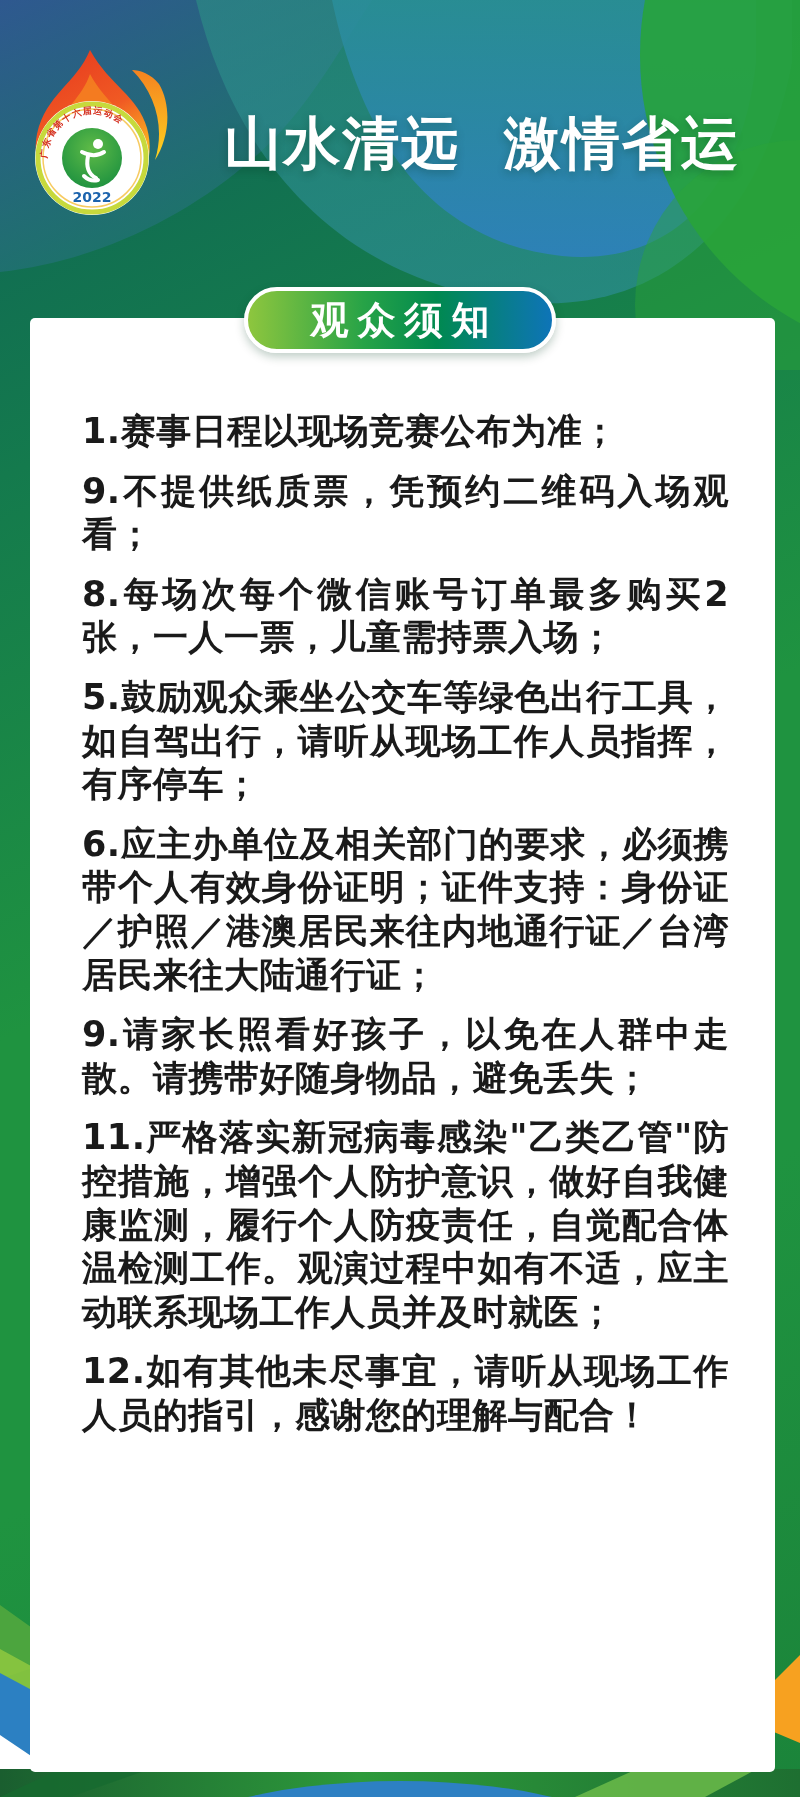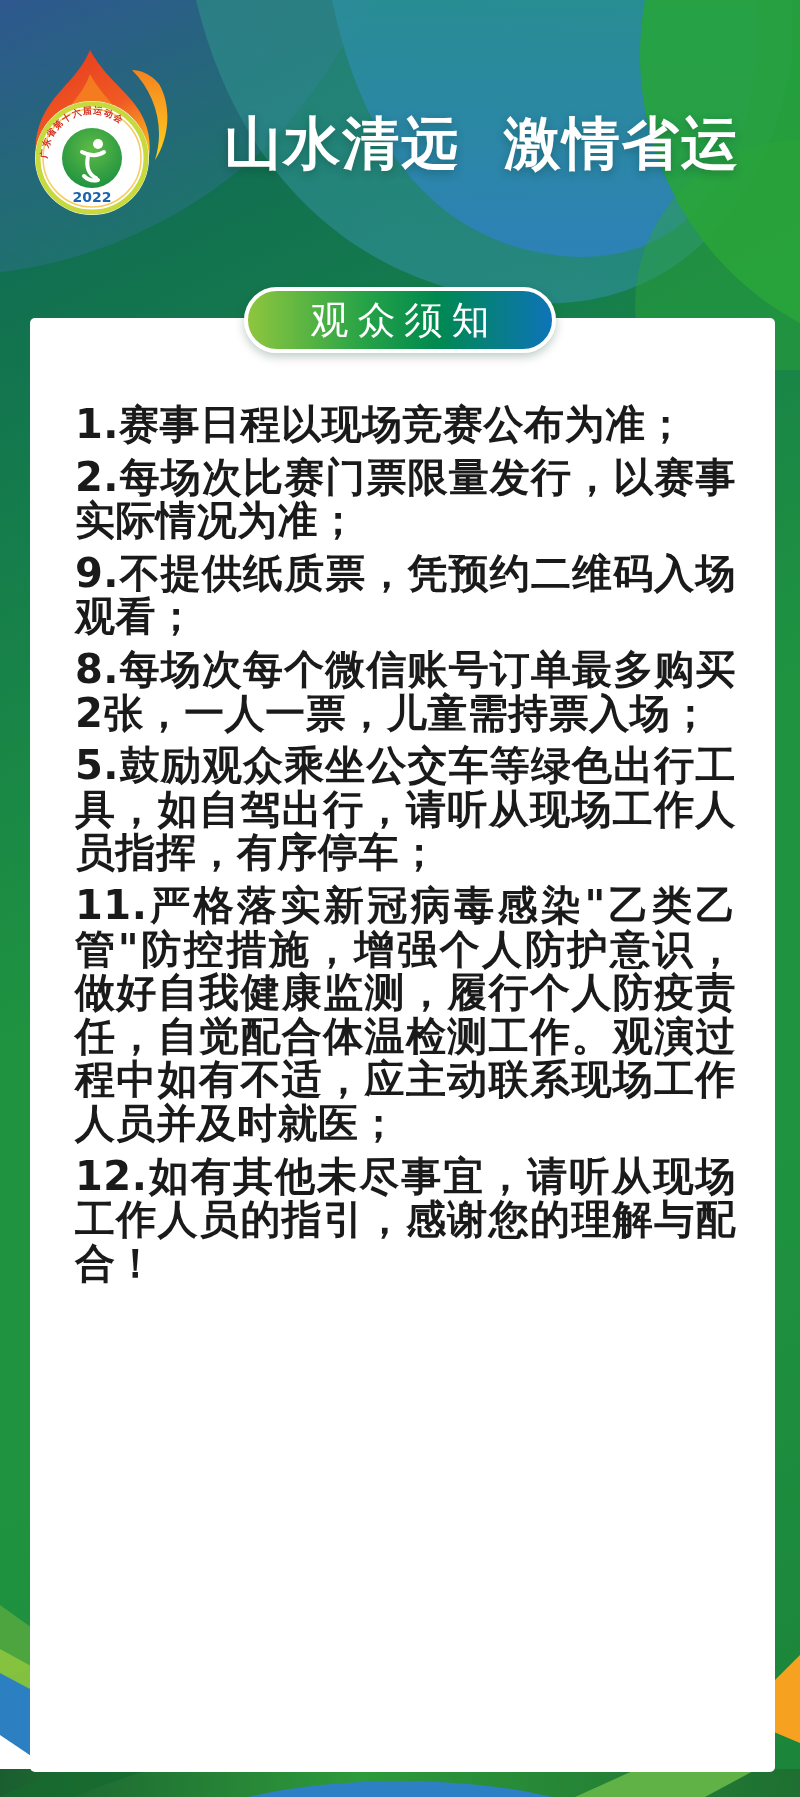--- a/index.html
+++ b/index.html
@@ -29,33 +29,33 @@
     position:absolute;left:30px;top:318px;width:745px;height:1454px;
     background:#ffffff;border-radius:5px;z-index:3;
   }
 
   .badge{
     position:absolute;top:287px;left:50%;transform:translateX(-50%);
     width:312px;height:66px;box-sizing:border-box;z-index:5;
     border:4px solid #ffffff;border-radius:36px;
     background:linear-gradient(90deg,#8ec63e 0%,#27a347 38%,#00894f 62%,#0e74b8 100%);
     display:flex;align-items:center;justify-content:center;
-    font-size:38px;font-weight:normal;color:#ffffff;letter-spacing:9px;
+    font-size:38px;font-weight:bold;color:#ffffff;letter-spacing:9px;
     text-indent:9px;
     box-shadow:0 4px 10px rgba(0,60,30,0.25);
     text-align:center;
   }
 
   .notice-list{
     position:absolute;left:36px;right:30px;top:76px;
     text-align:justify;
   }
   .notice-item{
-    margin:9px;padding:0;
-    font-size:40px;line-height:43.6px;
+    margin:16px;padding:0;
+    font-size:35px;line-height:43.6px;
     font-weight:600;color:#1a1a1a;
     letter-spacing:0.5px;
   }
 </style>
 </head>
 <body>
 
 <div class="poster">
 
   <svg class="header-bg" width="800" height="370" viewBox="0 0 800 370" aria-hidden="true">
@@ -118,24 +118,25 @@
       </g>
       <text x="76" y="154" text-anchor="middle" font-size="14" font-weight="bold" fill="#1b63ad">2022</text>
     </g>
   </svg>
 
   <h1 class="main-title">山水清远  激情省运</h1>
 
   <div class="panel">
     <div class="notice-list">
         <p class="notice-item">1.赛事日程以现场竞赛公布为准；</p>
-        <p class="notice-item">2.每场次比赛门票限量发行，以赛事实际情况为准；</p>
         <p class="notice-item">9.不提供纸质票，凭预约二维码入场观看；</p>
         <p class="notice-item">8.每场次每个微信账号订单最多购买2张，一人一票，儿童需持票入场；</p>
         <p class="notice-item">5.鼓励观众乘坐公交车等绿色出行工具，如自驾出行，请听从现场工作人员指挥，有序停车；</p>
+        <p class="notice-item">6.应主办单位及相关部门的要求，必须携带个人有效身份证明；证件支持：身份证／护照／港澳居民来往内地通行证／台湾居民来往大陆通行证；</p>
+        <p class="notice-item">9.请家长照看好孩子，以免在人群中走散。请携带好随身物品，避免丢失；</p>
         <p class="notice-item">11.严格落实新冠病毒感染"乙类乙管"防控措施，增强个人防护意识，做好自我健康监测，履行个人防疫责任，自觉配合体温检测工作。观演过程中如有不适，应主动联系现场工作人员并及时就医；</p>
         <p class="notice-item">12.如有其他未尽事宜，请听从现场工作人员的指引，感谢您的理解与配合！</p>
       </div>
   </div>
 
   <div class="badge">观众须知</div>
 
   <svg class="footer-bg" width="800" height="200" viewBox="0 0 800 200" aria-hidden="true">
     <defs>
       <linearGradient id="footG" x1="0" y1="0" x2="1" y2="0">

